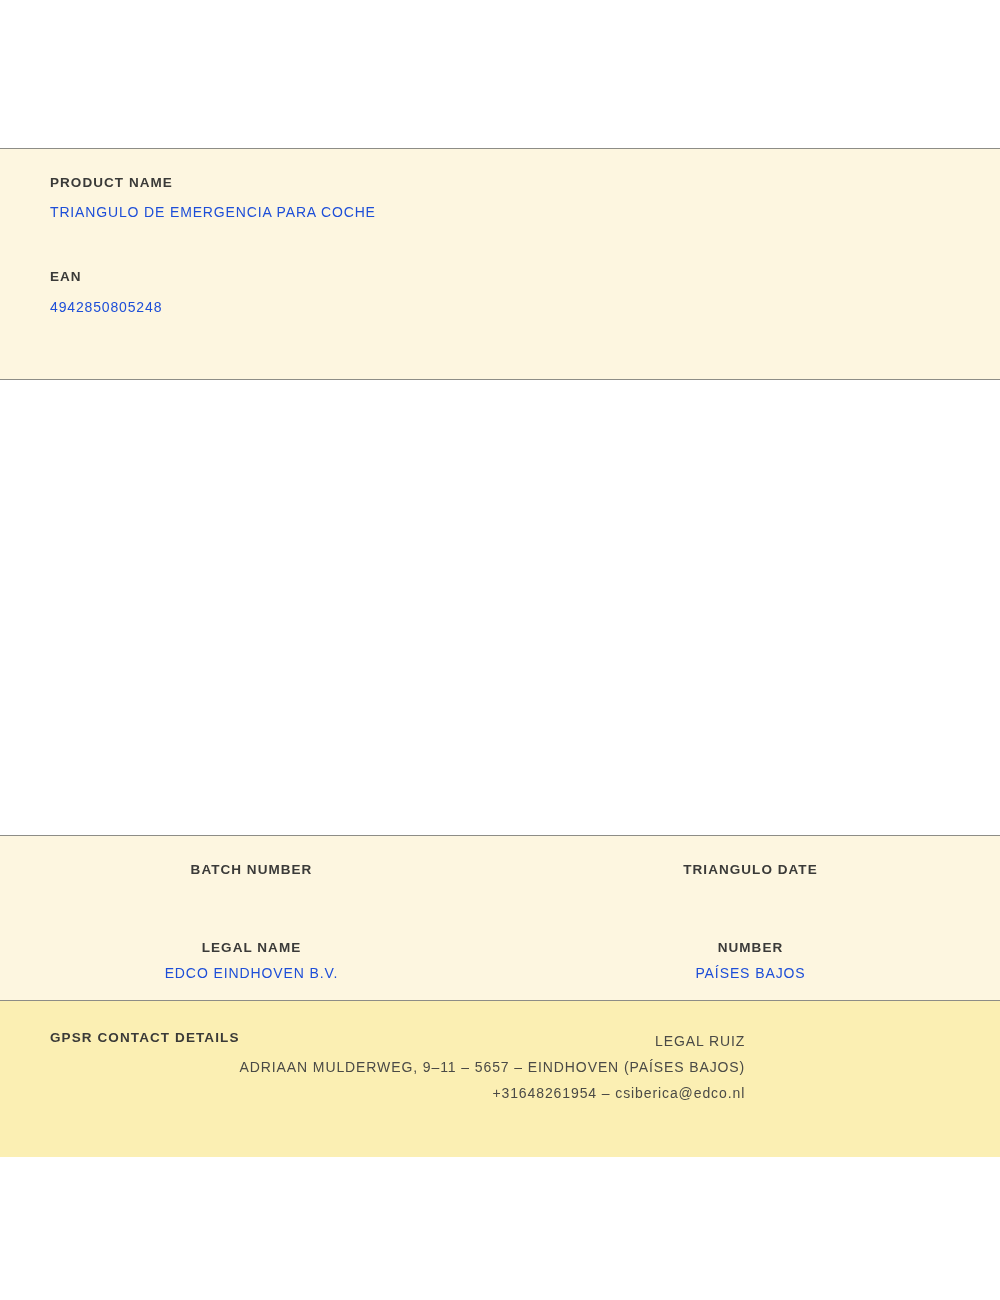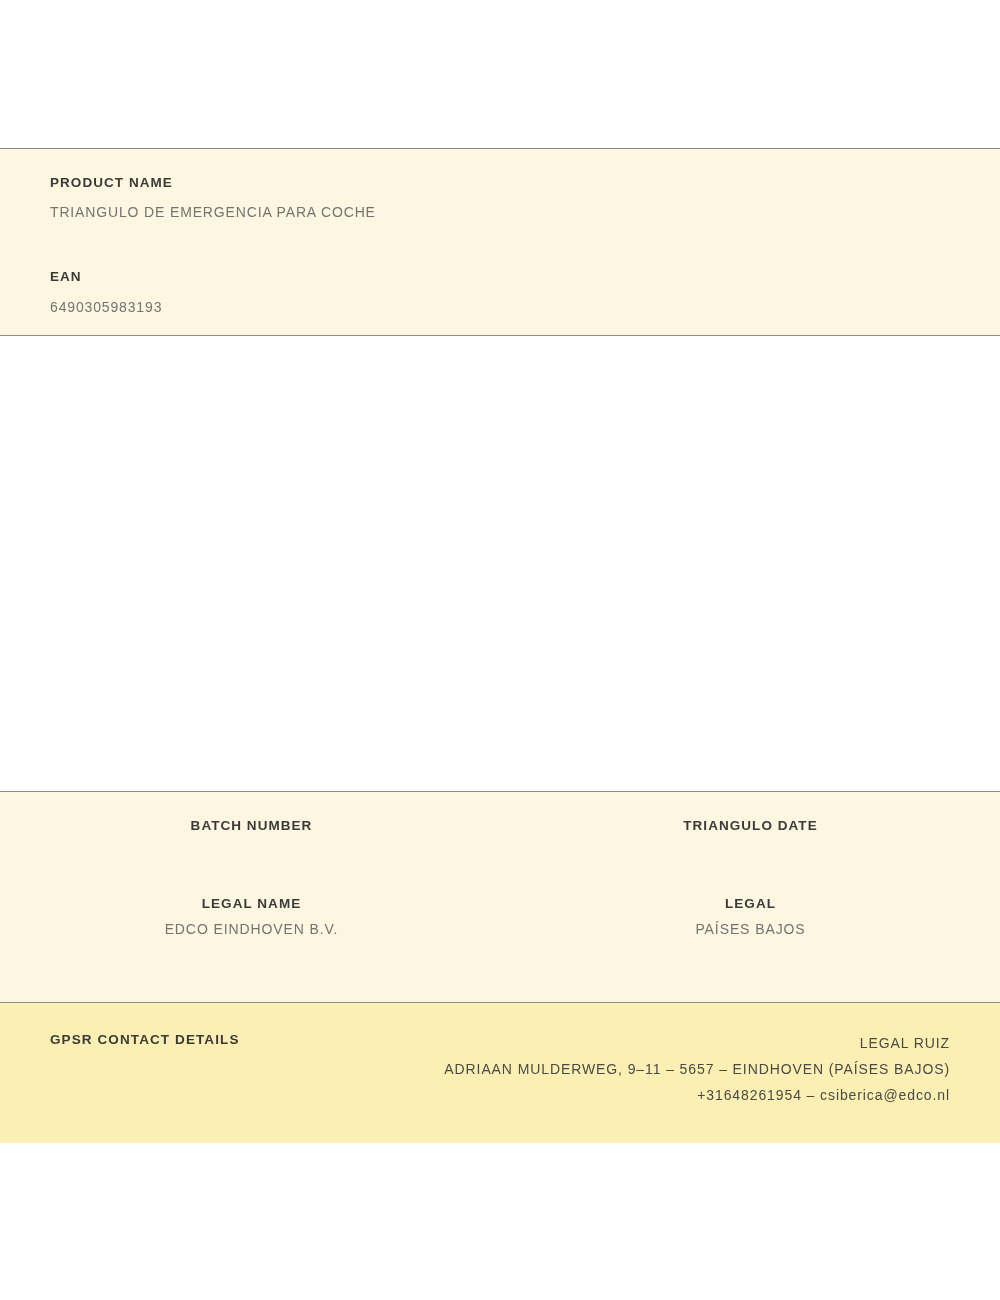--- a/index.html
+++ b/index.html
@@ -28,55 +28,55 @@
     height: 148px;
   }
 
   
   .header-block {
     background: #fdf6e0;
     border-top: 1px solid #8d8d87;
     border-bottom: 1px solid #8d8d87;
     padding: 26px 50px 30px 50px;
     box-sizing: border-box;
-    height: 188px;
+    height: 232px;
   }
   .field-label {
     font-size: 13.5px;
     font-weight: bold;
     letter-spacing: 1.05px;
     color: #3a3a38;
     margin: 0 0 12px 0;
     line-height: 1.2;
   }
   .field-value {
     font-size: 14px;
     letter-spacing: 0.85px;
-    color: #737373;
+    color: #1d4ed8;
     margin: 0;
     line-height: 1.3;
   }
   .header-group + .header-group {
     margin-top: 48px;
   }
 
   
   .middle-blank {
     height: 455px;
     background: #ffffff;
   }
 
   
   .details-block {
     background: #fdf6e0;
     border-top: 1px solid #8d8d87;
     border-bottom: 1px solid #8d8d87;
     box-sizing: border-box;
     padding: 26px 0 30px 2px;
-    height: 212px;
+    height: 166px;
   }
   .details-row {
     display: flex;
     width: 100%;
   }
   .details-cell {
     width: 50%;
     text-align: center;
     box-sizing: border-box;
     padding: 0 20px;
@@ -91,23 +91,23 @@
   }
   .details-row.second {
     margin-top: 36px;
   }
 
   
   .gpsr-block {
     background: #fbefb3;
     box-sizing: border-box;
     padding: 28px 50px 30px 50px;
-    height: 140px;
+    height: 156px;
     display: flex;
-    justify-content: space-between;
+    justify-content: flex-start;
     align-items: flex-start;
     border-bottom: 1px solid #fbefb3;
   }
   .gpsr-title {
     font-size: 13.5px;
     font-weight: bold;
     letter-spacing: 1.1px;
     color: #3a3a38;
     white-space: nowrap;
     padding-top: 1px;
@@ -136,21 +136,21 @@
 
   <div class="top-spacer"></div>
 
   <div class="header-block">
     <div class="header-group">
       <p class="field-label">PRODUCT NAME</p>
       <p class="field-value">TRIANGULO DE EMERGENCIA PARA COCHE</p>
     </div>
     <div class="header-group">
       <p class="field-label">EAN</p>
-      <p class="field-value">6490305983193</p>
+      <p class="field-value">4942850805248</p>
     </div>
   </div>
 
   <div class="middle-blank"></div>
 
   <div class="details-block">
     <div class="details-row first">
       <div class="details-cell">
         <p class="field-label">BATCH NUMBER</p>
         <p class="field-value"></p>
@@ -159,21 +159,21 @@
         <p class="field-label">TRIANGULO DATE</p>
         <p class="field-value"></p>
       </div>
     </div>
     <div class="details-row second">
       <div class="details-cell">
         <p class="field-label">LEGAL NAME</p>
         <p class="field-value">EDCO EINDHOVEN B.V.</p>
       </div>
       <div class="details-cell">
-        <p class="field-label">LEGAL</p>
+        <p class="field-label">NUMBER</p>
         <p class="field-value">PAÍSES BAJOS</p>
       </div>
     </div>
   </div>
 
   <div class="gpsr-block">
     <div class="gpsr-title">GPSR CONTACT DETAILS</div>
     <div class="gpsr-lines">
       <div>LEGAL RUIZ</div>
       <div>ADRIAAN MULDERWEG, 9–11 – 5657 – EINDHOVEN (PAÍSES BAJOS)</div>

